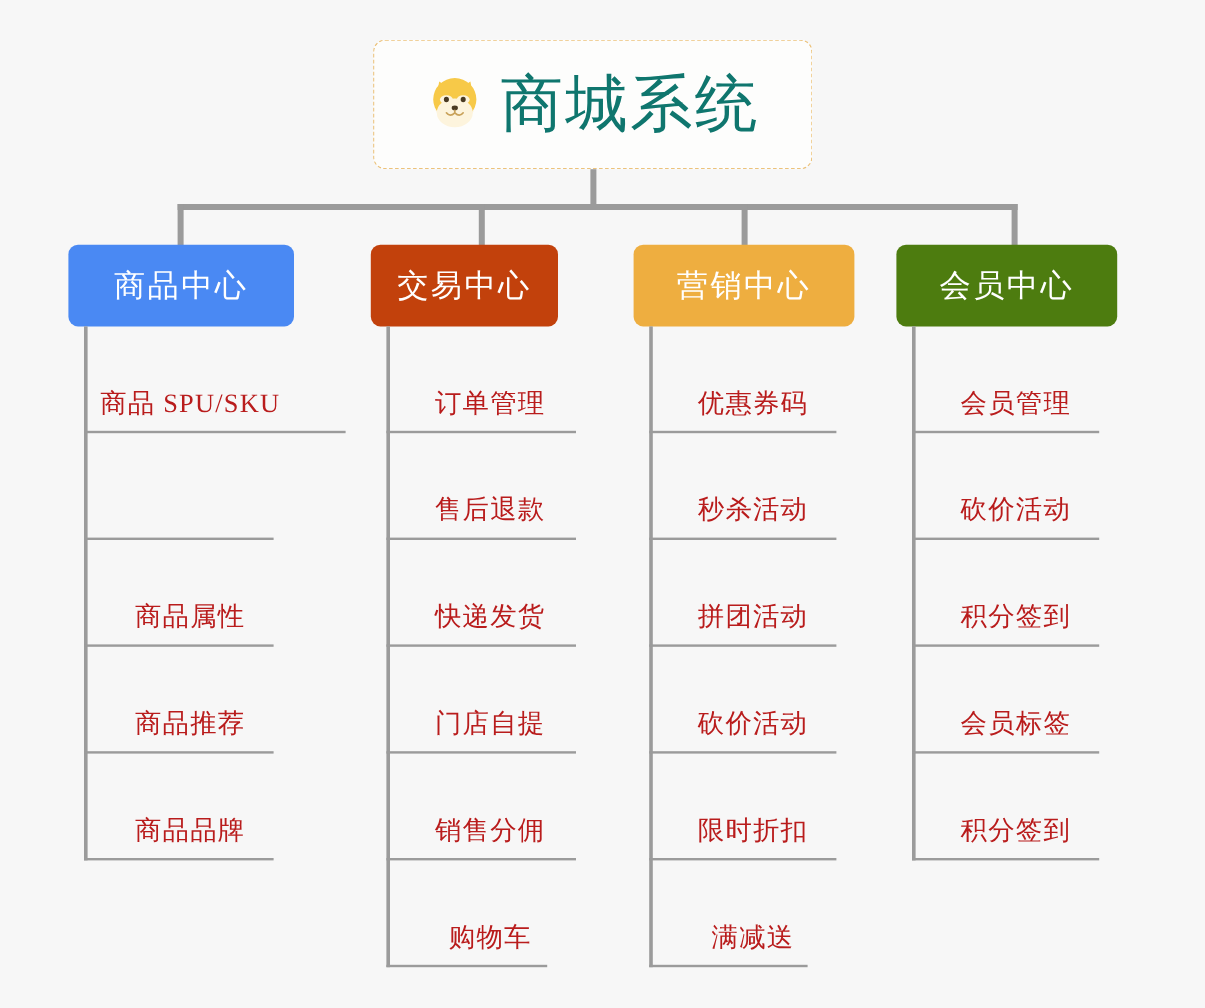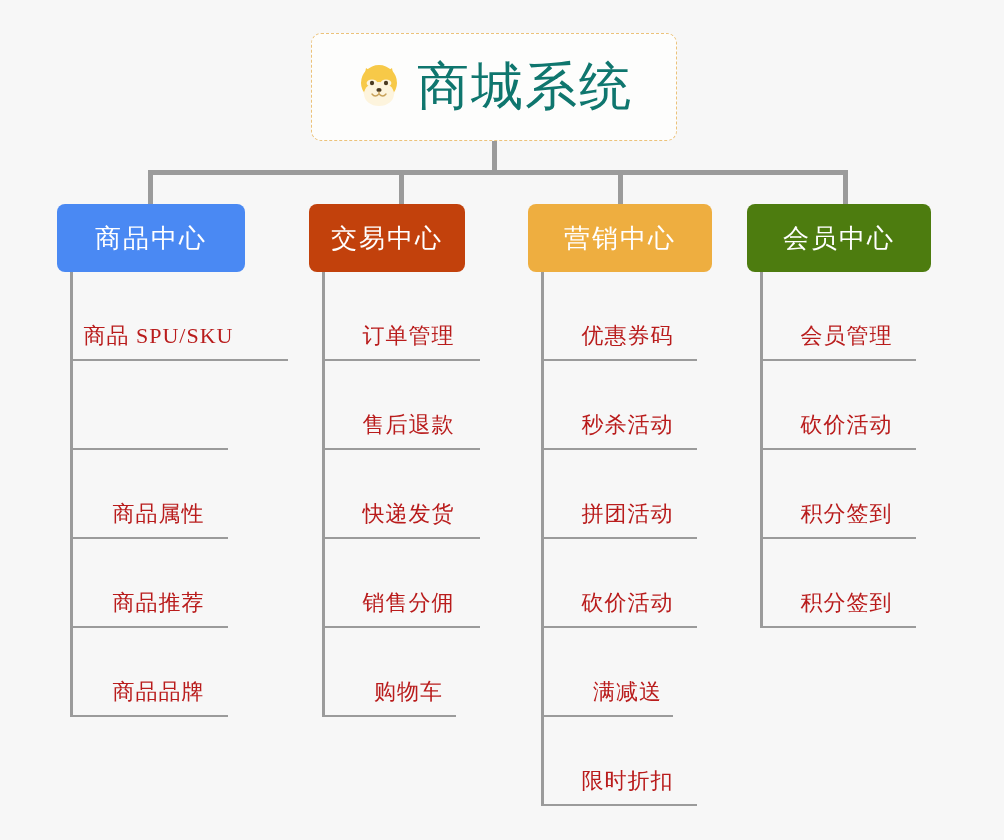--- a/index.html
+++ b/index.html
@@ -186,20 +186,24 @@
       </div>
       <div class="leaf-item">
         <span class="leaf-label">售后退款</span>
         <span class="leaf-rule" style="width:158px;"></span>
       </div>
       <div class="leaf-item">
         <span class="leaf-label">快递发货</span>
         <span class="leaf-rule" style="width:158px;"></span>
       </div>
       <div class="leaf-item">
+        <span class="leaf-label">门店自提</span>
+        <span class="leaf-rule" style="width:158px;"></span>
+      </div>
+      <div class="leaf-item">
         <span class="leaf-label">销售分佣</span>
         <span class="leaf-rule" style="width:158px;"></span>
       </div>
       <div class="leaf-item">
         <span class="leaf-label">购物车</span>
         <span class="leaf-rule" style="width:134px;"></span>
       </div>
     </div>
   </div>
 
@@ -219,26 +223,26 @@
       </div>
       <div class="leaf-item">
         <span class="leaf-label">拼团活动</span>
         <span class="leaf-rule" style="width:156px;"></span>
       </div>
       <div class="leaf-item">
         <span class="leaf-label">砍价活动</span>
         <span class="leaf-rule" style="width:156px;"></span>
       </div>
       <div class="leaf-item">
+        <span class="leaf-label">限时折扣</span>
+        <span class="leaf-rule" style="width:156px;"></span>
+      </div>
+      <div class="leaf-item">
         <span class="leaf-label">满减送</span>
         <span class="leaf-rule" style="width:132px;"></span>
-      </div>
-      <div class="leaf-item">
-        <span class="leaf-label">限时折扣</span>
-        <span class="leaf-rule" style="width:156px;"></span>
       </div>
     </div>
   </div>
 
   <div class="column" style="left:747px;width:184px;">
     <div class="cat-header" style="width: 184px; background: #4d7c0f;">
       <span>会员中心</span>
     </div>
     <div class="leaf-wrap">
       <div class="leaf-spine"></div>
@@ -248,19 +252,23 @@
       </div>
       <div class="leaf-item">
         <span class="leaf-label">砍价活动</span>
         <span class="leaf-rule" style="width:156px;"></span>
       </div>
       <div class="leaf-item">
         <span class="leaf-label">积分签到</span>
         <span class="leaf-rule" style="width:156px;"></span>
       </div>
       <div class="leaf-item">
+        <span class="leaf-label">会员标签</span>
+        <span class="leaf-rule" style="width:156px;"></span>
+      </div>
+      <div class="leaf-item">
         <span class="leaf-label">积分签到</span>
         <span class="leaf-rule" style="width:156px;"></span>
       </div>
     </div>
   </div>
 
 </div>
 
 </body></html>

